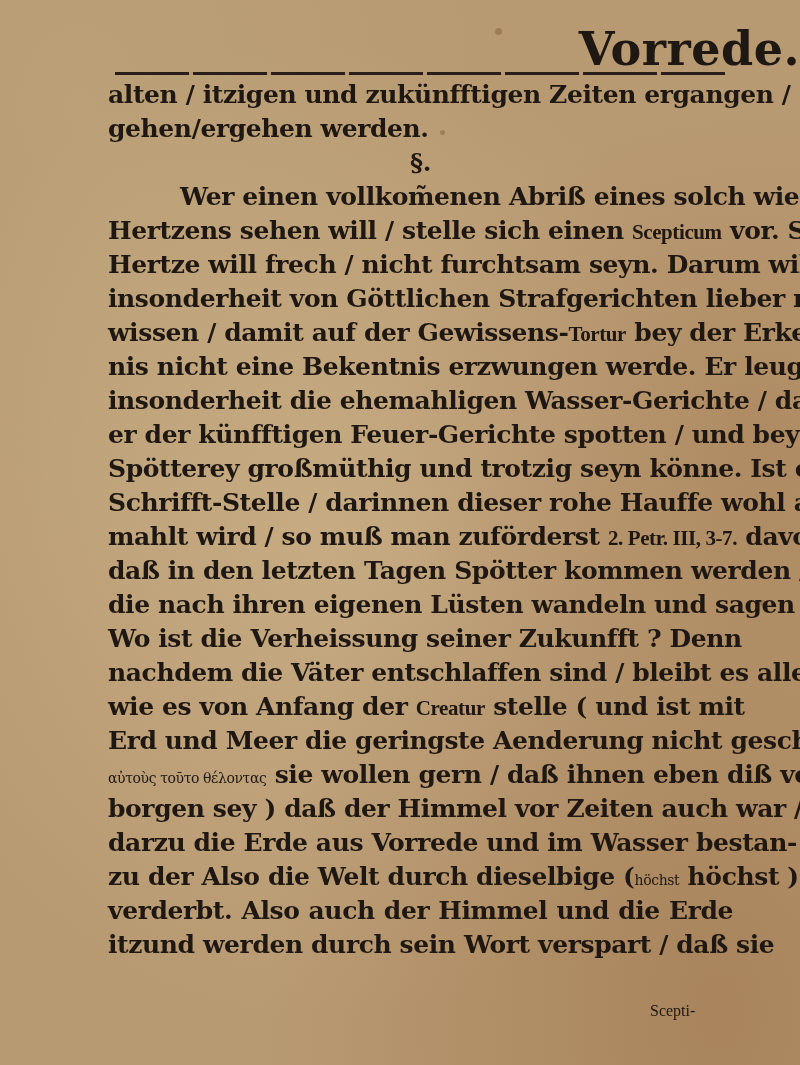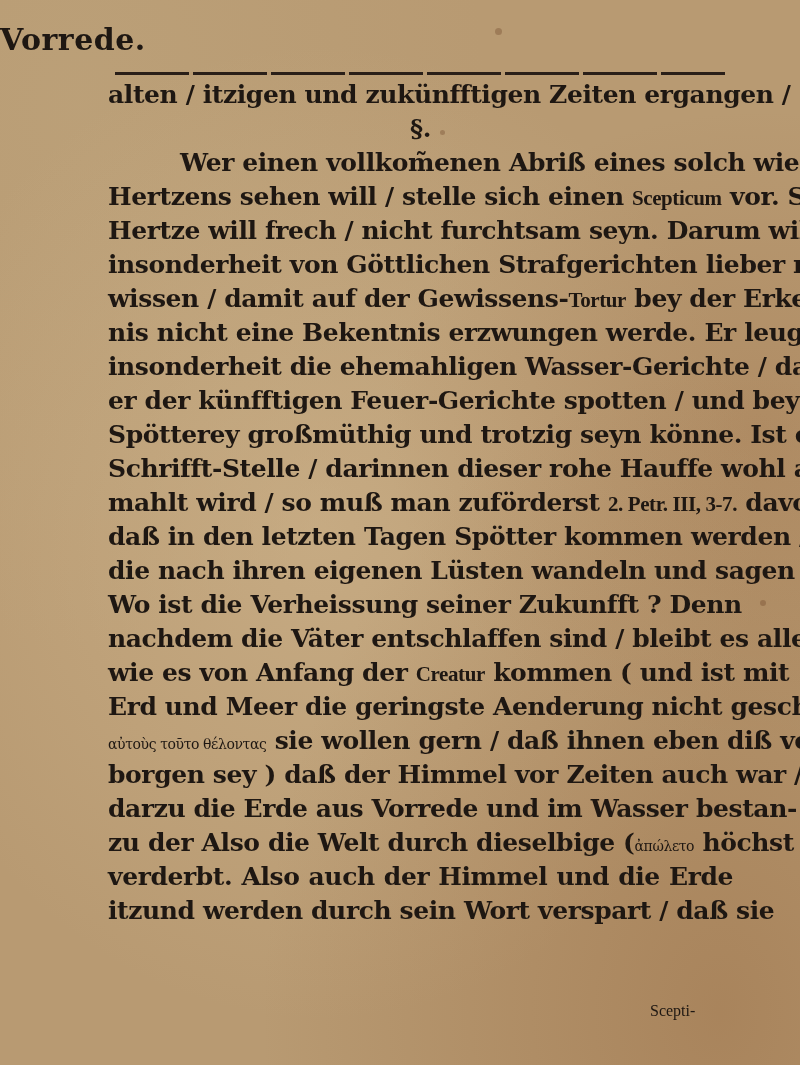--- a/index.html
+++ b/index.html
@@ -11,22 +11,22 @@
       radial-gradient(ellipse at 95% 40%, rgba(160,115,75,0.35), rgba(0,0,0,0) 35%),
       radial-gradient(ellipse at 40% 50%, rgba(215,190,150,0.45), rgba(0,0,0,0) 65%),
       radial-gradient(ellipse at 10% 10%, rgba(190,165,125,0.5), rgba(0,0,0,0) 40%);
     position: relative;
     font-family: "DejaVu Serif", "Liberation Serif", serif;
     color: #1e1712;
   }
   .page { position: absolute; left: 0; top: 0; width: 800px; height: 1065px; }
   .header-title {
     position: absolute; top: 22px; left: 0; width: 800px;
-    text-align: left;
-    font-size: 30px; font-weight: bold; letter-spacing: 0.5px;
+    text-align: right;
+    font-size: 46px; font-weight: bold; letter-spacing: 0.5px;
     font-family: "DejaVu Serif", serif;
   }
   .header-rule {
     position: absolute; top: 72px; left: 115px; width: 610px; height: 0;
     border-top: 3px dashed #2a1f18;
     border-top-style: solid;
     background: none;
   }
   .header-rule::after {
     content: ""; position: absolute; left: 0; right: 0; top: -3px; height: 3px;
@@ -59,41 +59,42 @@
 <div class="page">
   <div class="spot" style="left:495px;top:28px;width:7px;height:7px;"></div>
   <div class="spot" style="left:440px;top:130px;width:5px;height:5px;"></div>
   <div class="spot" style="left:760px;top:600px;width:6px;height:6px;"></div>
 
   <div class="header-title">Vorrede.</div>
   <div class="header-rule"></div>
 
   <div class="text-block" id="text-block">
       <div class="line"><span>alten / itzigen und zukünfftigen Zeiten ergangen / er-</span></div>
+      <div class="line last-line"><span>gehen/ergehen werden.</span></div>
       <div class="line center"><span>§.</span></div>
       <div class="line indent"><span>Wer einen vollkom̃enen Abriß eines solch wiedrigen</span></div>
       <div class="line"><span>Hertzens sehen will / stelle sich einen </span><span class="antiqua">Scepticum</span><span> vor.  Sein</span></div>
       <div class="line"><span>Hertze will frech / nicht furchtsam seyn.  Darum will er</span></div>
       <div class="line"><span>insonderheit von Göttlichen Strafgerichten lieber nichts</span></div>
       <div class="line"><span>wissen / damit auf der Gewissens-</span><span class="antiqua">Tortur</span><span> bey der Erkent-</span></div>
       <div class="line"><span>nis nicht eine Bekentnis erzwungen werde.  Er leugnet</span></div>
       <div class="line"><span>insonderheit die ehemahligen Wasser-Gerichte / damit</span></div>
       <div class="line"><span>er der künfftigen Feuer-Gerichte spotten / und bey seiner</span></div>
       <div class="line"><span>Spötterey großmüthig und trotzig seyn könne.  Ist eine</span></div>
       <div class="line"><span>Schrifft-Stelle / darinnen dieser rohe Hauffe wohl abge-</span></div>
       <div class="line"><span>mahlt wird / so muß man zuförderst </span><span class="antiqua">2. Petr. III, 3-7.</span><span> davor</span></div>
       <div class="line"><span>daß in den letzten Tagen Spötter kommen werden /</span></div>
       <div class="line"><span>die nach ihren eigenen Lüsten wandeln und sagen :</span></div>
       <div class="line"><span>Wo ist die Verheissung seiner Zukunfft ?  Denn</span></div>
       <div class="line"><span>nachdem die Väter entschlaffen sind / bleibt es alles /</span></div>
-      <div class="line"><span>wie es von Anfang der </span><span class="antiqua">Creatur</span><span> kommen ( und ist mit</span></div>
+      <div class="line"><span>wie es von Anfang der </span><span class="antiqua">Creatur</span><span> stelle ( und ist mit</span></div>
       <div class="line"><span>Erd und Meer die geringste Aenderung nicht geschehn.)</span></div>
       <div class="line"><span class="greek">αὐτοὺς τοῦτο θέλοντας</span><span> sie wollen gern / daß ihnen eben diß ver-</span></div>
       <div class="line"><span>borgen sey )  daß der Himmel vor Zeiten auch war /</span></div>
       <div class="line"><span>darzu die Erde aus Vorrede und im Wasser bestan-</span></div>
-      <div class="line"><span>zu der Also die Welt durch dieselbige (</span><span class="greek">ἀπώλετο</span><span> höchst )</span></div>
+      <div class="line"><span>zu der Also die Welt durch dieselbige (</span><span class="greek">höchst</span><span> höchst )</span></div>
       <div class="line"><span>verderbt.  Also auch der Himmel und die Erde</span></div>
       <div class="line"><span>itzund werden durch sein Wort verspart / daß sie</span></div>
       <div class="line"></div>
     </div>
 
   <div class="catchword">Scepti-</div>
 </div>
 
 </body></html>

